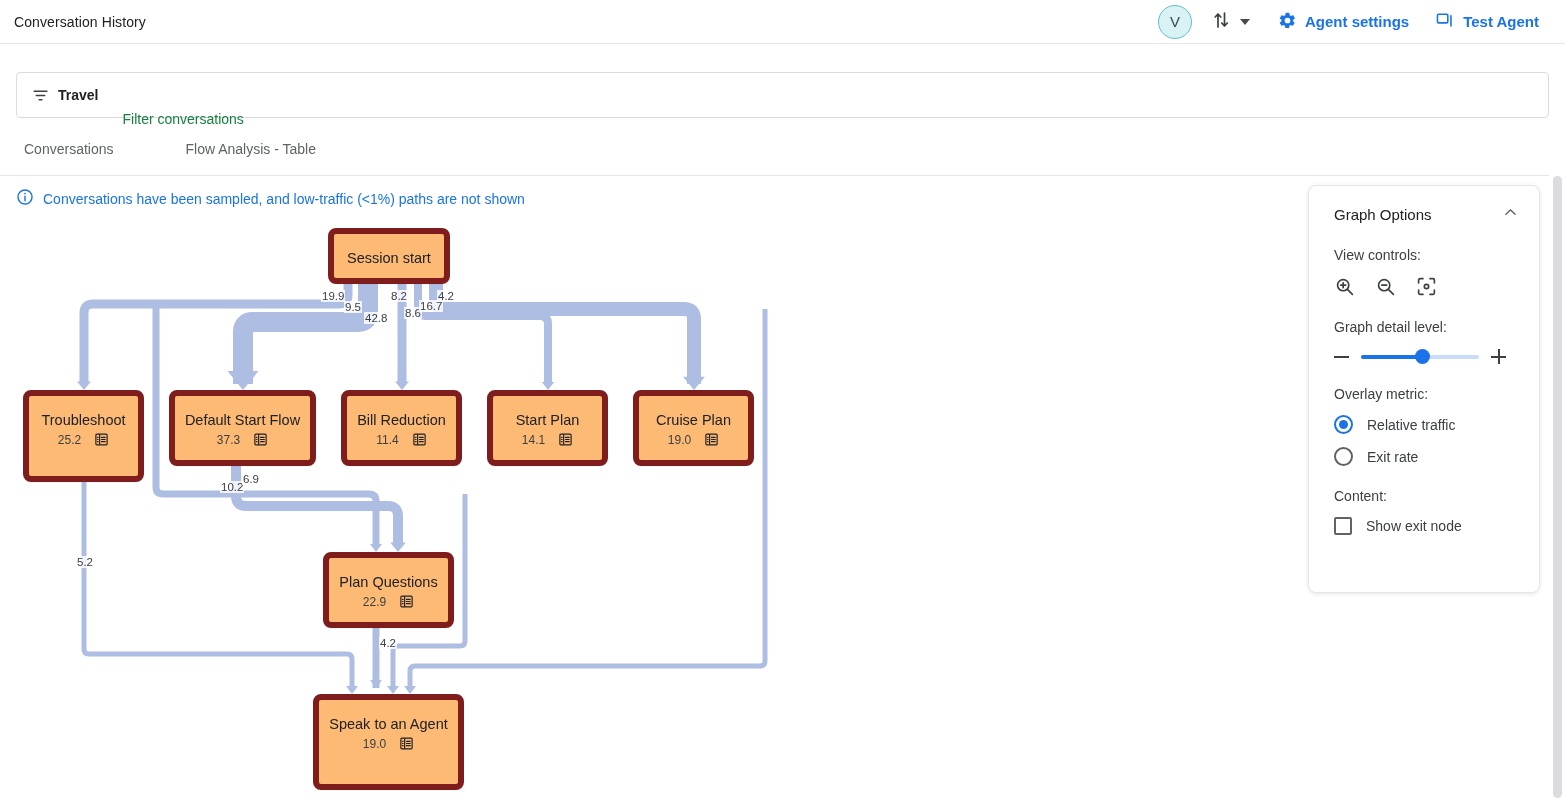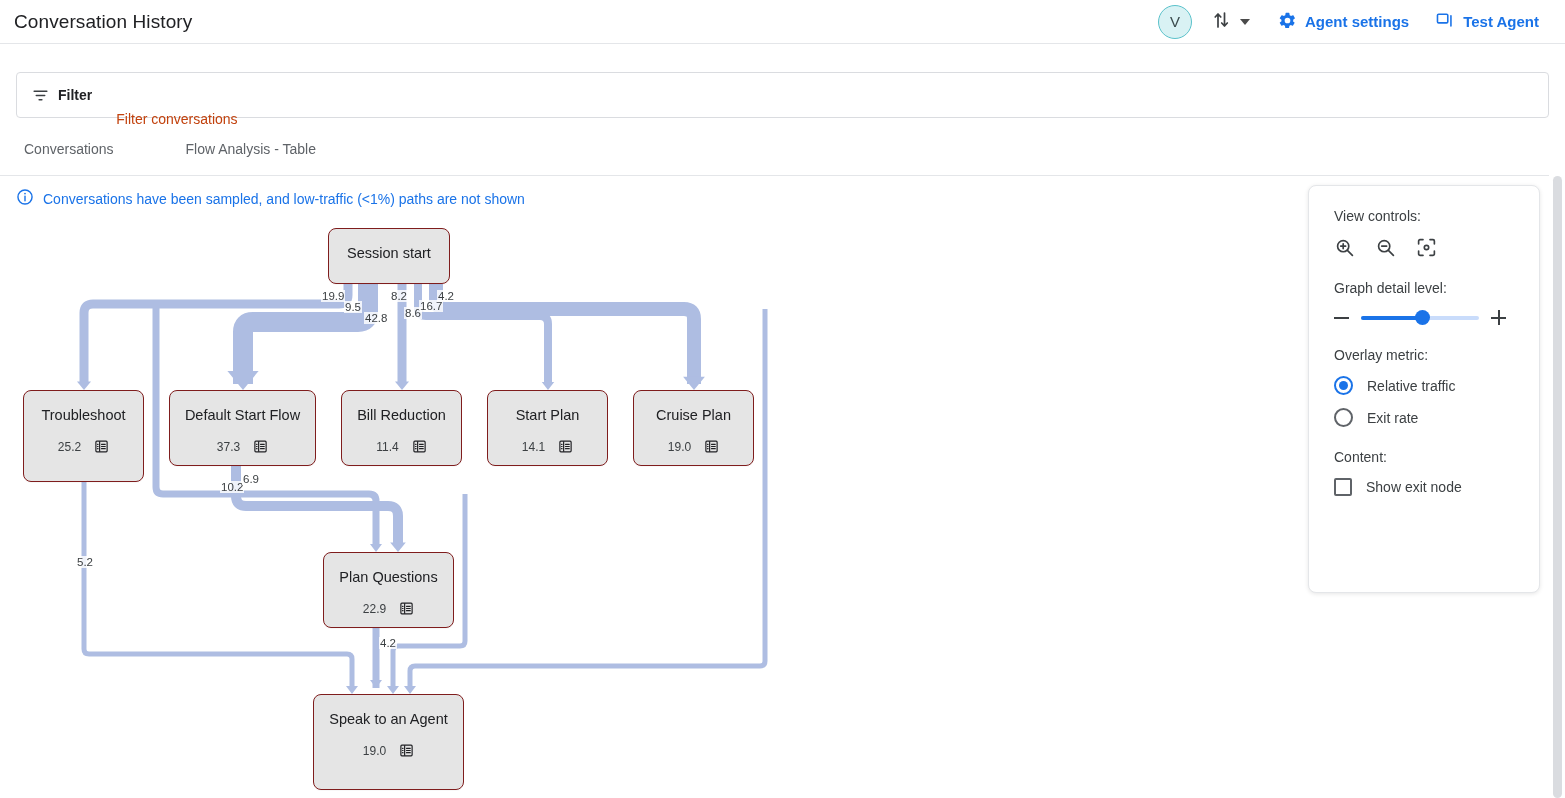--- a/index.html
+++ b/index.html
@@ -14,21 +14,21 @@
   #app { position: relative; width: 1565px; height: 798px; overflow: hidden; }
 
   
   .header {
     position: absolute; top: 0; left: 0; width: 1565px; height: 44px;
     border-bottom: 1px solid #e4e6e9;
     background: #fff;
     display: flex; align-items: center;
   }
   .header-title {
-    font-size: 19px; color: #202124; margin-left: 14px; letter-spacing: .1px;
+    font-size: 14px; color: #202124; margin-left: 14px; letter-spacing: .1px;
   }
   .header-right {
     margin-left: auto; display: flex; align-items: center; height: 44px;
   }
   .avatar {
     width: 34px; height: 34px; border-radius: 50%;
     background: #d9f2f4; border: 1.5px solid #5bc2cb;
     display: flex; align-items: center; justify-content: center;
     font-size: 15px; color: #3a4a4c; margin-right: 20px;
   }
@@ -46,21 +46,21 @@
 
   
   .filter-bar {
     position: absolute; top: 72px; left: 16px;
     width: 1533px; height: 46px;
     border: 1px solid #dadce0; border-radius: 4px;
     background: #fff; display: flex; align-items: center;
   }
   .filter-icon { margin-left: 15px; display: flex; align-items: center; }
   .filter-label { font-size: 14px; font-weight: bold; color: #202124; margin-left: 9px; }
-  .filter-placeholder { font-size: 14px; color: #c2410c; margin-left: 24px; margin-top: 47px; }
+  .filter-placeholder { font-size: 14px; color: #15803d; margin-left: 24px; margin-top: 47px; }
 
   
   .tabs {
     position: absolute; top: 132px; left: 0; width: 1565px; height: 44px;
     display: flex; align-items: flex-start; gap: 24px;
   }
   .tab {
     font-size: 14px; color: #5f6368; padding: 9px 24px 13px 24px;
     cursor: pointer; position: relative; white-space: nowrap;
   }
@@ -81,27 +81,27 @@
   }
   .info-banner .txt { margin-left: 9px; }
 
   
   .canvas {
     position: absolute; top: 176px; left: 0;
     width: 1549px; height: 622px; overflow: hidden;
   }
   .node {
     position: absolute;
-    background: #e5e5e5; border: 1px solid #7f1d1d; border-radius: 8px;
+    background: #fdba74; border: 6px solid #7f1d1d; border-radius: 8px;
     display: flex; flex-direction: column; align-items: center;
     box-shadow: 0 1px 1px rgba(0,0,0,.03);
     z-index: 5;
   }
   .node-title { font-size: 14.5px; color: #202124; margin-top: 16px; white-space: nowrap; }
-  .node-metric { display: flex; align-items: center; margin-top: 16px; }
+  .node-metric { display: flex; align-items: center; margin-top: 4px; }
   .node-value { font-size: 12px; color: #3c4043; margin-right: 13px; }
   .edge-label {
     position: absolute; font-size: 11.5px; color: #3c4043;
     background: rgba(255,255,255,.82); padding: 0 1px;
     z-index: 8; white-space: nowrap;
   }
   #edges { position: absolute; top: 0; left: 0; z-index: 1; }
 
   
   .panel {
@@ -198,21 +198,21 @@
 
     </div>
   </div>
 
   <div class="filter-bar">
     <span class="filter-icon">
       <svg width="17" height="17" viewBox="0 0 24 24" stroke="#3c4043" stroke-width="2" stroke-linecap="round">
         <path d="M3 6h18M6 12h12M10 18h4"></path>
       </svg>
     </span>
-    <span class="filter-label">Filter</span>
+    <span class="filter-label">Travel</span>
     <span class="filter-placeholder">Filter conversations</span>
   </div>
 
   <div class="tabs">
     <div class="tab">Conversations</div>
     <div class="tab">Flow Analysis - Table</div>
   </div>
   <div class="tabs-underline"></div>
 
   <div class="info-banner">
@@ -363,20 +363,28 @@
         <div class="edge-label" style="left: 419px; top: 124px;">16.7</div>
         <div class="edge-label" style="left: 437px; top: 114px;">4.2</div>
         <div class="edge-label" style="left: 220px; top: 305px;">10.2</div>
         <div class="edge-label" style="left: 242px; top: 297px;">6.9</div>
         <div class="edge-label" style="left: 76px; top: 380px;">5.2</div>
         <div class="edge-label" style="left: 379px; top: 461px;">4.2</div>
       </div>
   </div>
 
   <div class="panel">
+    <div class="panel-head">
+      <span class="panel-title">Graph Options</span>
+      <span>
+        <svg width="17" height="17" viewBox="0 0 24 24" fill="none" stroke="#5f6368" stroke-width="2" stroke-linecap="round">
+          <path d="M5.5 14.5L12 8.5l6.5 6"></path>
+        </svg>
+      </span>
+    </div>
 
     <div class="panel-sec-label">View controls:</div>
     <div class="view-ctl-row">
       <span class="vbtn">
         <svg width="21" height="21" viewBox="0 0 24 24" fill="none" stroke="#3c4043" stroke-width="1.9">
           <circle cx="10.5" cy="10.5" r="6.4"></circle>
           <path d="M15.3 15.3L21 21" stroke-linecap="round"></path>
           <path d="M10.5 7.7v5.6M7.7 10.5h5.6" stroke-linecap="round"></path>
         </svg>
       </span>

